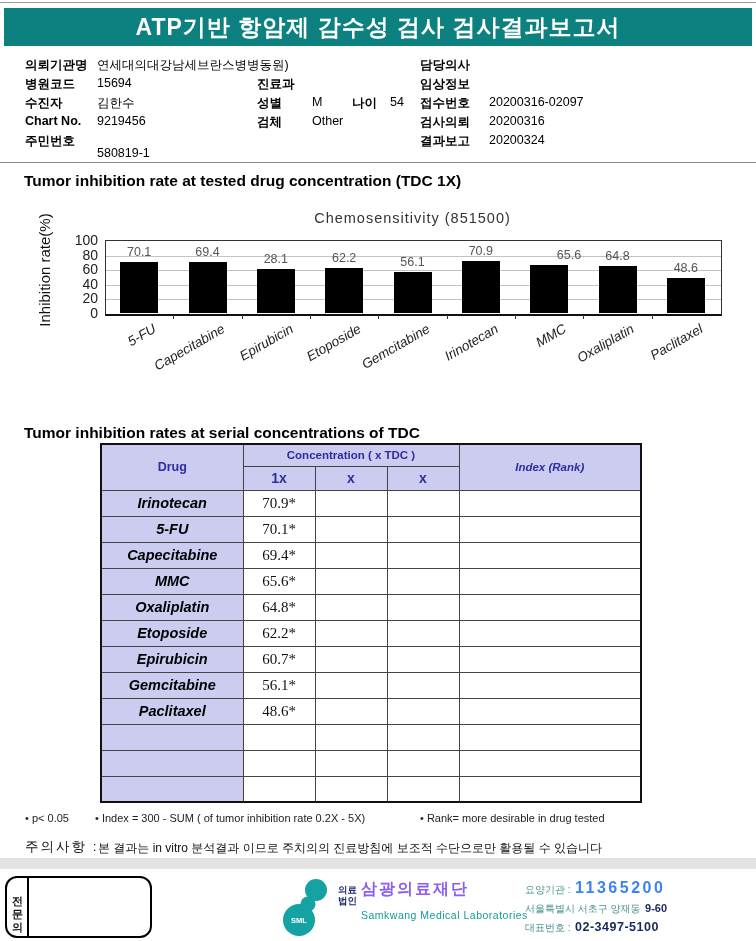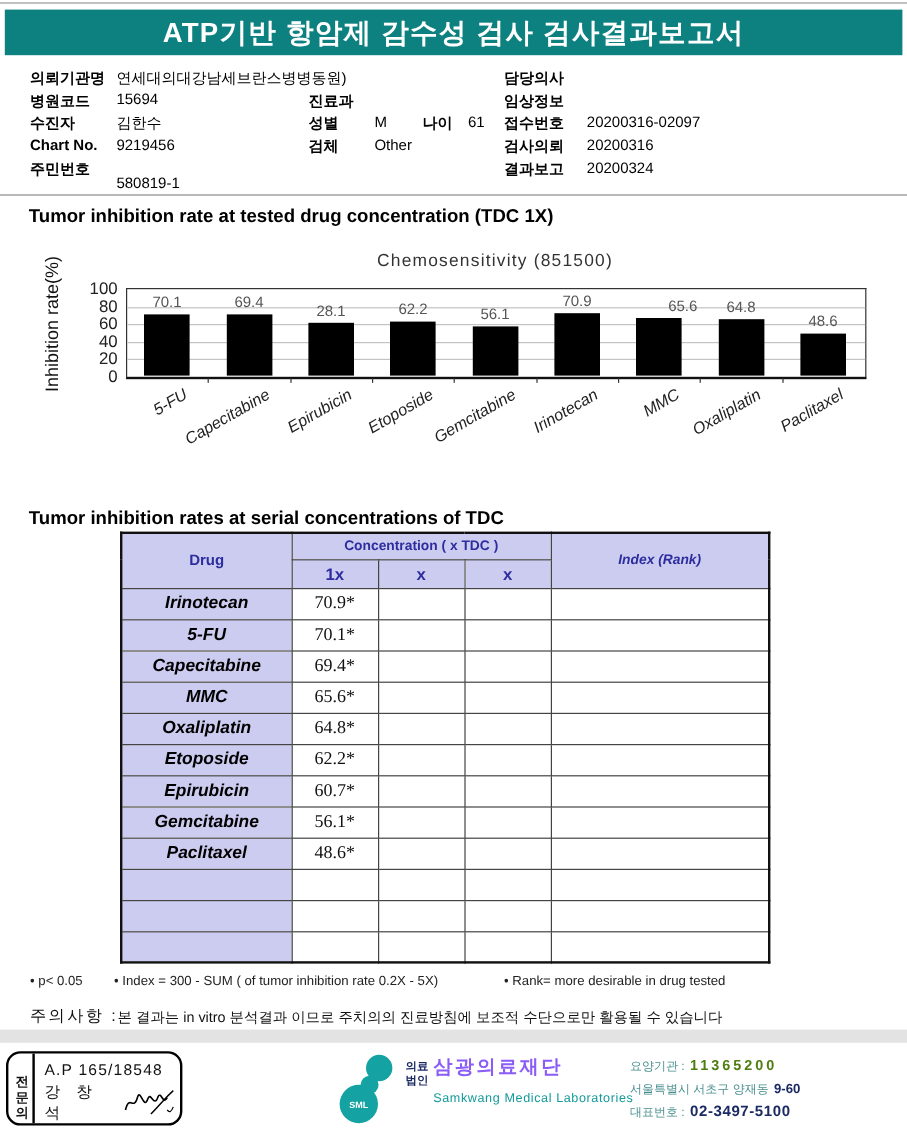--- a/index.html
+++ b/index.html
@@ -59,21 +59,21 @@
   .stamp-right{flex:1;padding:6px 4px 2px 8px;}
   .stamp-line1{font-size:13px;letter-spacing:1px;}
   .stamp-line2{font-size:13px;letter-spacing:5px;display:flex;align-items:center;margin-top:2px;}
 
   .orgtype{font-size:9.5px;font-weight:bold;color:#1b2a63;line-height:11px;}
   .org-kr{font-size:16px;font-weight:bold;color:#8b5cf6;letter-spacing:2px;white-space:nowrap;}
   .org-en{font-size:10.5px;color:#159a9a;letter-spacing:0.5px;white-space:nowrap;}
 
   .contact-row{line-height:17px;white-space:nowrap;}
   .c-label{font-size:10px;color:#4a8f8f;margin-left:20px;}
-  .c-val{font-size:12px;font-weight:bold;color:#4d7c0f;letter-spacing:2.5px;}
+  .c-val{font-size:16px;font-weight:bold;color:#3b82f6;letter-spacing:2.5px;}
   .c-val2{font-size:11px;font-weight:bold;color:#1b2a63;}
   .c-val3{font-size:12.5px;font-weight:bold;color:#1b2a63;letter-spacing:0.5px;}
 </style>
 </head>
 <body>
 
 <div class="page" id="page">
 
   <div class="abs topline"></div>
   <div class="abs titlebar">ATP기반 항암제 감수성 검사 검사결과보고서</div>
@@ -86,21 +86,21 @@
   <span class="abs pi-val" style="left:97px;top:95px">김한수</span>
   <span class="abs pi-label" style="left:25px;top:114px">Chart No.</span>
   <span class="abs pi-val" style="left:97px;top:114px">9219456</span>
   <span class="abs pi-label" style="left:25px;top:133px">주민번호</span>
   <span class="abs pi-val" style="left:97px;top:146px">580819-1</span>
 
   <span class="abs pi-label" style="left:257px;top:76px">진료과</span>
   <span class="abs pi-label" style="left:257px;top:95px">성별</span>
   <span class="abs pi-val" style="left:312px;top:95px">M</span>
   <span class="abs pi-label" style="left:352px;top:95px">나이</span>
-  <span class="abs pi-val" style="left:390px;top:95px">61</span>
+  <span class="abs pi-val" style="left:390px;top:95px">54</span>
   <span class="abs pi-label" style="left:257px;top:114px">검체</span>
   <span class="abs pi-val" style="left:312px;top:114px">Other</span>
 
   <span class="abs pi-label" style="left:420px;top:57px">담당의사</span>
   <span class="abs pi-label" style="left:420px;top:76px">임상정보</span>
   <span class="abs pi-label" style="left:420px;top:95px">접수번호</span>
   <span class="abs pi-val" style="left:489px;top:95px">20200316-02097</span>
   <span class="abs pi-label" style="left:420px;top:114px">검사의뢰</span>
   <span class="abs pi-val" style="left:489px;top:114px">20200316</span>
   <span class="abs pi-label" style="left:420px;top:133px">결과보고</span>
@@ -243,31 +243,20 @@
   </span>
 
   <span class="abs caution-label" style="left:25px;top:838px">주의사항 :</span>
   <span class="abs caution-text" style="left:98px;top:840px">본 결과는 in vitro 분석결과 이므로 주치의의 진료방침에 보조적 수단으로만 활용될 수 있습니다</span>
 
   <div class="abs grayband"></div>
 
   <div class="abs stamp">
     <div class="stamp-left">
       <span class="stamp-vtext">전문의</span>
-    </div>
-    <div class="stamp-right">
-      <div class="stamp-line1">A.P 165/18548</div>
-      <div class="stamp-line2">
-        <span>강 창 석</span>
-        <svg width="50" height="28" viewBox="0 0 52 30" style="margin-left:2px">
-          <path d="M3 22 C7 6 11 24 15 9 C18 1 21 23 25 11 C28 3 31 21 35 9 C38 3 40 18 44 10" stroke="#000" fill="none" stroke-width="1.6"></path>
-          <path d="M28 26 C36 18 44 8 50 3" stroke="#000" fill="none" stroke-width="1.4"></path>
-          <path d="M44 22 C46 25 48 24 50 19" stroke="#000" fill="none" stroke-width="1.2"></path>
-        </svg>
-      </div>
     </div>
   </div>
 
   <svg class="abs" style="left:282px;top:877px" width="54" height="62" viewBox="0 0 54 62">
     <circle cx="17" cy="43" r="16" fill="#14a2a2"></circle>
     <circle cx="34" cy="13" r="11" fill="#14a2a2"></circle>
     <circle cx="26" cy="27" r="7.5" fill="#14a2a2"></circle>
     <text x="17" y="46" font-size="7.5" fill="#ffffff" font-weight="bold" text-anchor="middle" font-family="Liberation Sans, sans-serif" id="sml-text">SML</text>
   </svg>
   <div class="abs" style="left:338px;top:884px">

